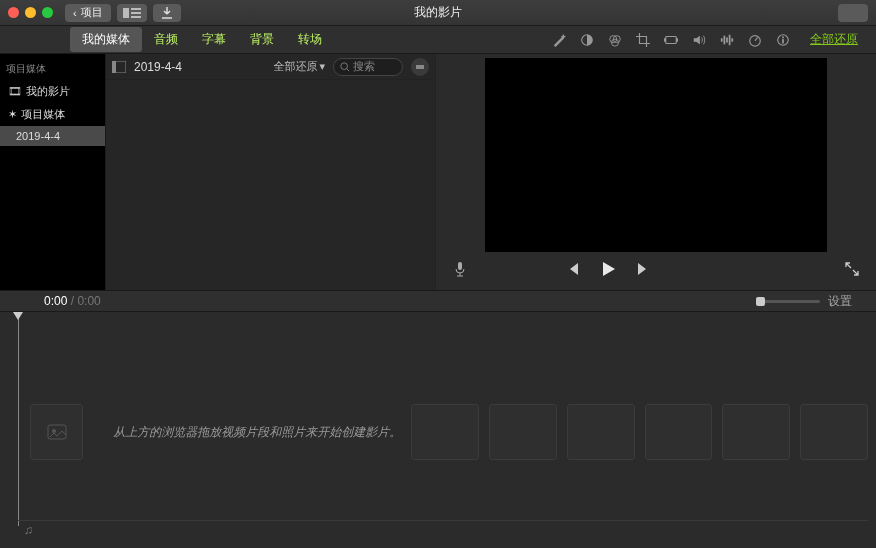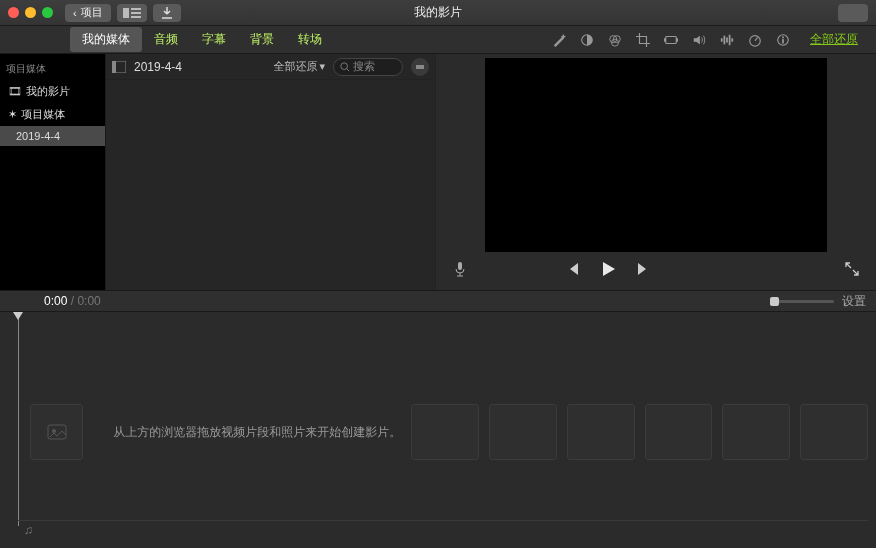--- a/index.html
+++ b/index.html
@@ -45,32 +45,32 @@
   .canvas { margin:4px auto 0 auto; width:342px; height:194px; background:#000; }
   .transport { height:34px; display:flex; align-items:center; padding:0 16px; }
   .transport .center { margin:0 auto; display:flex; gap:18px; align-items:center; }
   .transport svg { width:16px; height:16px; fill:#bbb; }
   .transport .play svg { width:20px; height:20px;}
 
   
   .tlhead { height:22px; background:#2f2f2f; display:flex; align-items:center; border-top:1px solid #1a1a1a; border-bottom:1px solid #1a1a1a;}
   .timecenter { position:absolute; left:0; right:0; text-align:left; color:#ccc; font-size:12px;margin-left:44px;}
   .timecenter .cur { color:#fff;} .timecenter .dur{ color:#777;}
-  .zoom { margin-left:auto; display:flex; align-items:center; gap:8px; padding-right:10px; color:#aaa; font-size:12px;}
+  .zoom { margin-left:auto; display:flex; align-items:center; gap:8px; padding-right:24px; color:#aaa; font-size:12px;}
   .zoom .slider { width:64px; height:3px; background:#555; border-radius:2px; position:relative;}
   .zoom .slider .knob { position:absolute; left:0; top:-3px; width:9px; height:9px; background:#ccc; border-radius:2px;}
 
   
   .timeline { flex:1; background:#2b2b2b; position:relative; height:calc(548px - 26px - 28px - 236px - 22px); }
   .playhead { position:absolute; left:18px; top:2px; bottom:22px; width:1px; background:#888;}
   .playhead::before { content:""; position:absolute; left:-5px; top:-2px; width:0;height:0;border-left:5px solid transparent;border-right:5px solid transparent;border-top:8px solid #ccc;}
   .trackrow { position:absolute; left:30px; right:8px; top:90px; height:60px; display:flex; gap:10px; align-items:center;}
   .clipph { width:92px; height:56px; background:#2f2f2f; border:1px solid #3b3b3b; border-radius:3px;}
   .clipph.first { width:72px; display:flex; align-items:center; justify-content:center;}
-  .hint { color:#999; font-size:12px; margin-left:20px; white-space:nowrap;}
+  .hint { color:#999; font-size:12px; margin-left:20px; white-space:nowrap;font-style:italic;}
   .audiorow { position:absolute; left:18px; right:8px; bottom:10px; height:18px; border-top:1px solid #3a3a3a; display:flex; align-items:center; padding-left:6px; color:#777;}
 
   svg { display:block; }
 </style>
 </head>
 <body>
 
 <div class="topbar">
   <div class="traffic">
     <div class="dot close"></div>

